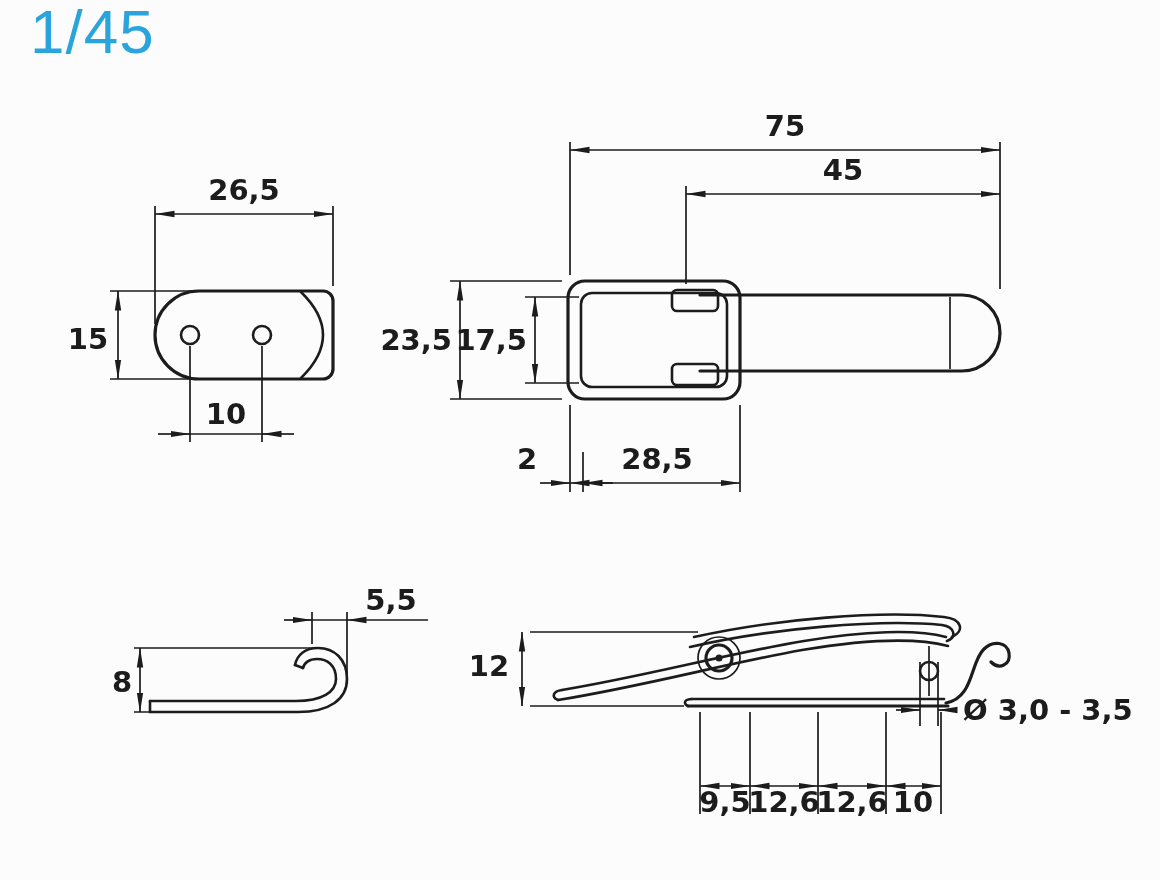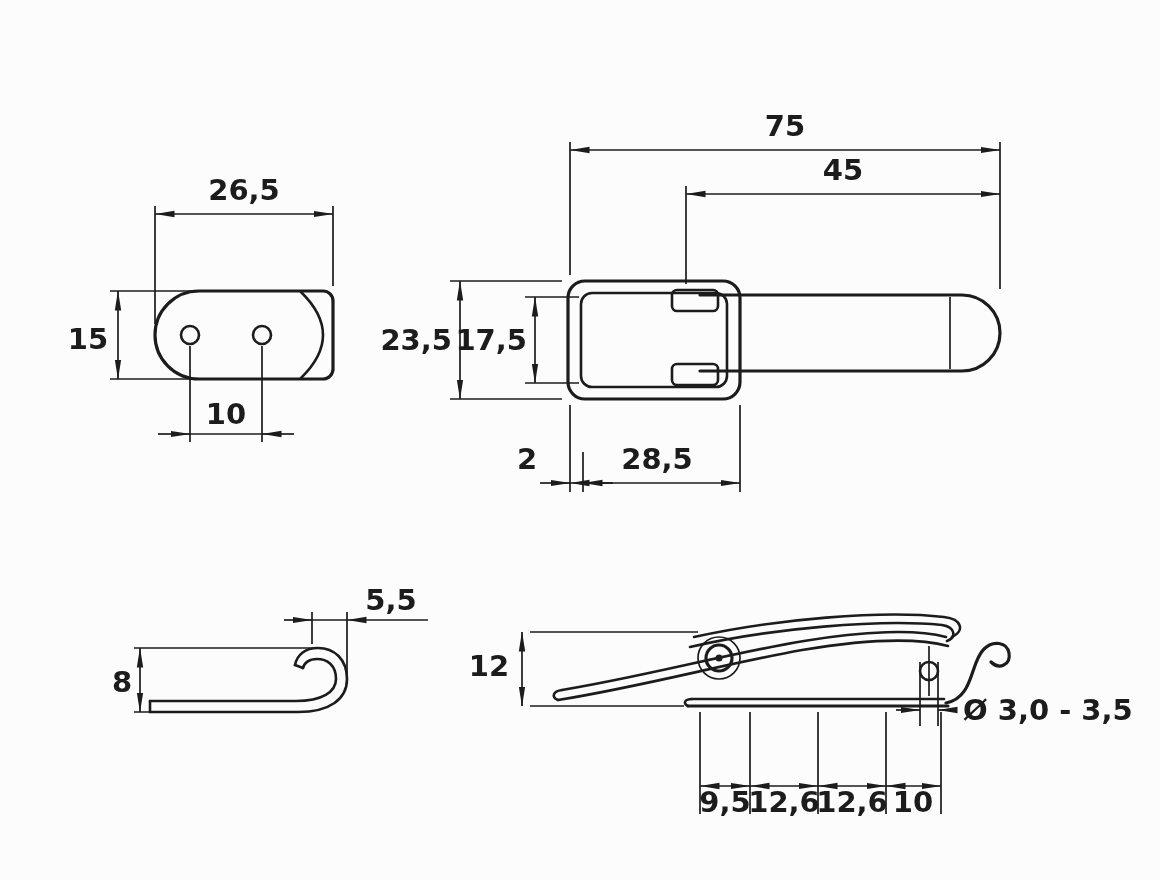--- a/index.html
+++ b/index.html
@@ -18,20 +18,21 @@
   .outline{fill:none;stroke:var(--line);stroke-width:3.2;stroke-linecap:round;stroke-linejoin:round;}
   .mid{fill:none;stroke:var(--line);stroke-width:2.6;stroke-linecap:round;stroke-linejoin:round;}
   .thin{fill:none;stroke:var(--line);stroke-width:1.7;}
   .lbl{font-family:"DejaVu Sans",sans-serif;font-size:29px;font-weight:bold;fill:var(--line);}
 </style>
 </head>
 <body>
 
 <div class="stage">
 
+  <div class="counter">1/45</div>
 
   <svg width="1160" height="880" viewBox="0 0 1160 880">
     <defs>
       <marker id="arw" viewBox="0 0 20 8" refX="19.5" refY="4" markerWidth="20" markerHeight="8" markerUnits="userSpaceOnUse" orient="auto-start-reverse">
         <path d="M0,0.8 L20,4 L0,7.2 Z" fill="#1C1C1C"></path>
       </marker>
     </defs>
 
     <g>
       <path class="outline" d="M 199,291 H 323 A 10 10 0 0 1 333,301 V 369 A 10 10 0 0 1 323,379 H 199 A 44 44 0 0 1 199,291 Z"></path>

